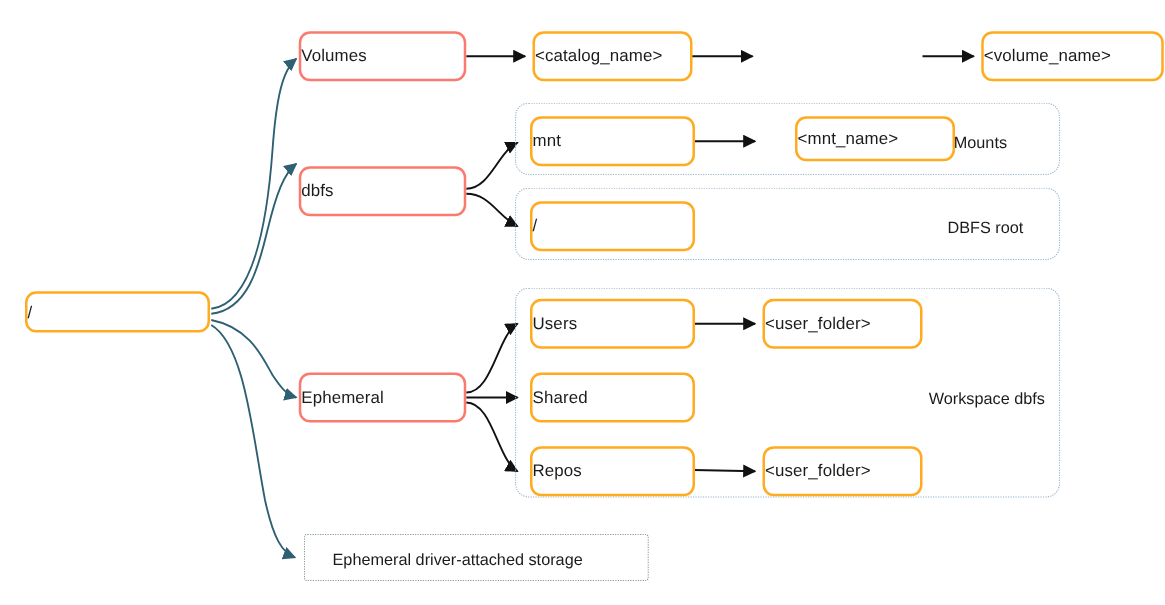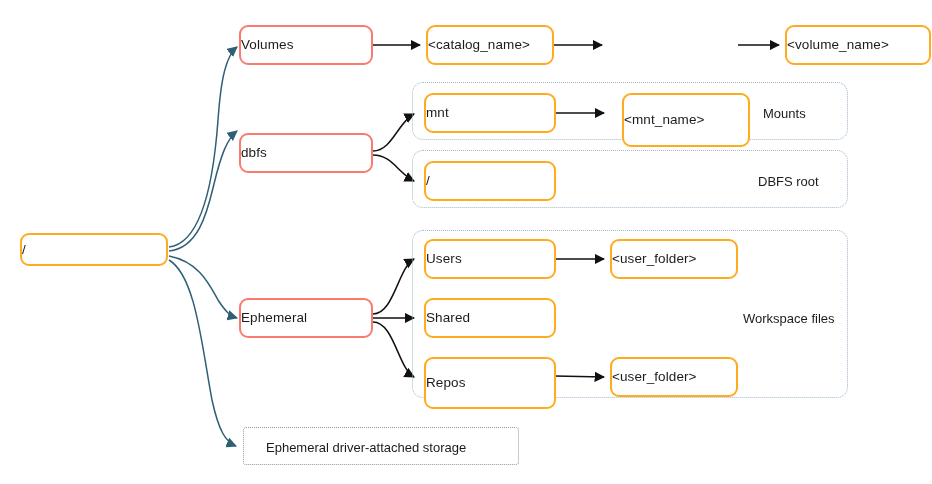--- a/index.html
+++ b/index.html
@@ -124,21 +124,21 @@
     <path d="M 555 376 L 604 377" fill="none" stroke="#111111" stroke-width="1.5" marker-end="url(#arrow-black)"></path>
   </svg>
 
   <div class="group-box" style="left:412px; top:82px; width:436px; height:58px;"></div>
   <div class="group-label" style="left:763px; top:107px;">Mounts</div>
 
   <div class="group-box" style="left:412px; top:150px; width:436px; height:58px;"></div>
   <div class="group-label" style="left:758px; top:175px;">DBFS root</div>
 
   <div class="group-box" style="left:412px; top:230px; width:436px; height:168px;"></div>
-  <div class="group-label" style="left:743px; top:312px;">Workspace files</div>
+  <div class="group-label" style="left:743px; top:312px;">Workspace dbfs</div>
 
   <div class="node" style="left:20px; top:233px; width:148px; height:33px;">
     <span>/</span>
   </div>
 
   <div class="node coral" style="left:239px; top:25px; width:134px; height:40px;">
     <span>Volumes</span>
   </div>
   <div class="node" style="left:426px; top:25px; width:128px; height:40px;">
     <span>&lt;catalog_name&gt;</span>
@@ -146,40 +146,40 @@
   <div class="node" style="left:785px; top:25px; width:146px; height:40px;">
     <span>&lt;volume_name&gt;</span>
   </div>
 
   <div class="node coral" style="left:239px; top:133px; width:134px; height:40px;">
     <span>dbfs</span>
   </div>
   <div class="node" style="left:424px; top:93px; width:132px; height:40px;">
     <span>mnt</span>
   </div>
-  <div class="node" style="left:622px; top:93px; width:128px; height:54px;">
+  <div class="node" style="left:636px; top:93px; width:128px; height:36px;">
     <span>&lt;mnt_name&gt;</span>
   </div>
   <div class="node" style="left:424px; top:161px; width:132px; height:40px;">
     <span>/</span>
   </div>
 
   <div class="node coral" style="left:239px; top:298px; width:134px; height:40px;">
     <span>Ephemeral</span>
   </div>
   <div class="node" style="left:424px; top:239px; width:132px; height:40px;">
     <span>Users</span>
   </div>
   <div class="node" style="left:610px; top:239px; width:128px; height:40px;">
     <span>&lt;user_folder&gt;</span>
   </div>
   <div class="node" style="left:424px; top:298px; width:132px; height:40px;">
     <span>Shared</span>
   </div>
-  <div class="node" style="left:424px; top:357px; width:132px; height:52px;">
+  <div class="node" style="left:424px; top:357px; width:132px; height:40px;">
     <span>Repos</span>
   </div>
   <div class="node" style="left:610px; top:357px; width:128px; height:40px;">
     <span>&lt;user_folder&gt;</span>
   </div>
 
   <div class="group-box square" style="left:243px; top:427px; width:276px; height:38px;"></div>
   <div class="ephemeral-label" style="left:266px; top:441px;">Ephemeral driver-attached storage</div>
 
 </div>

